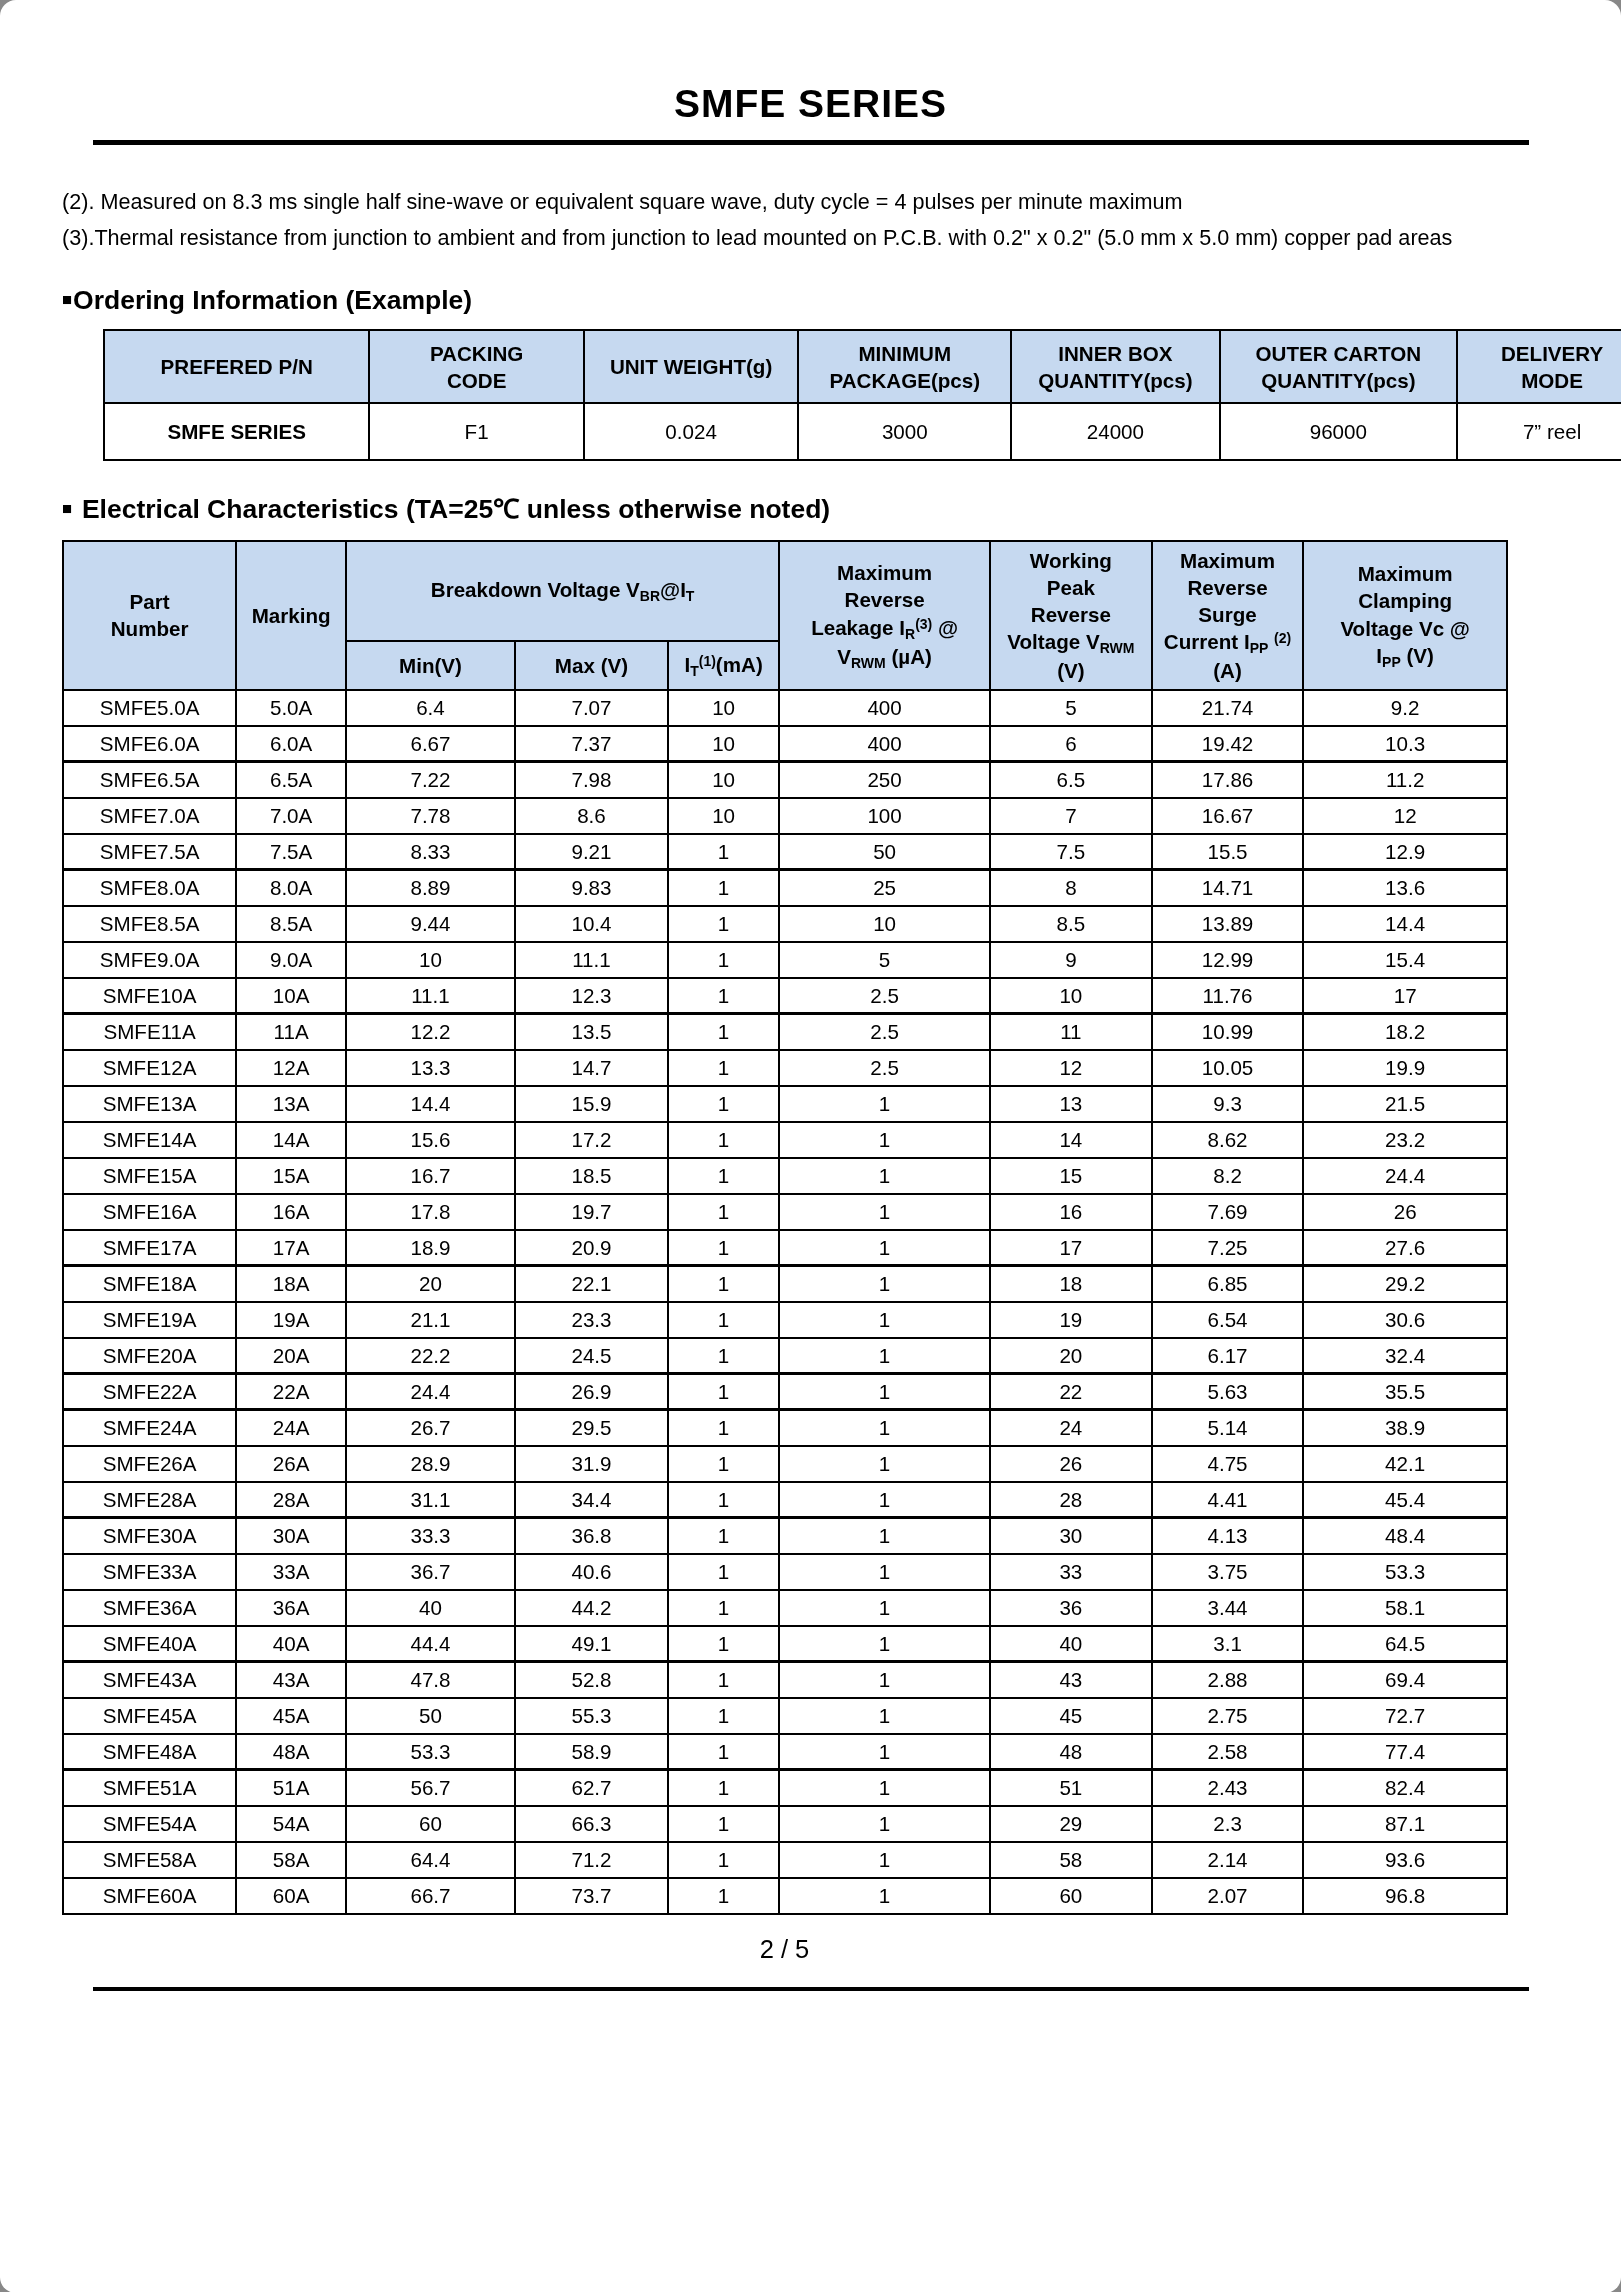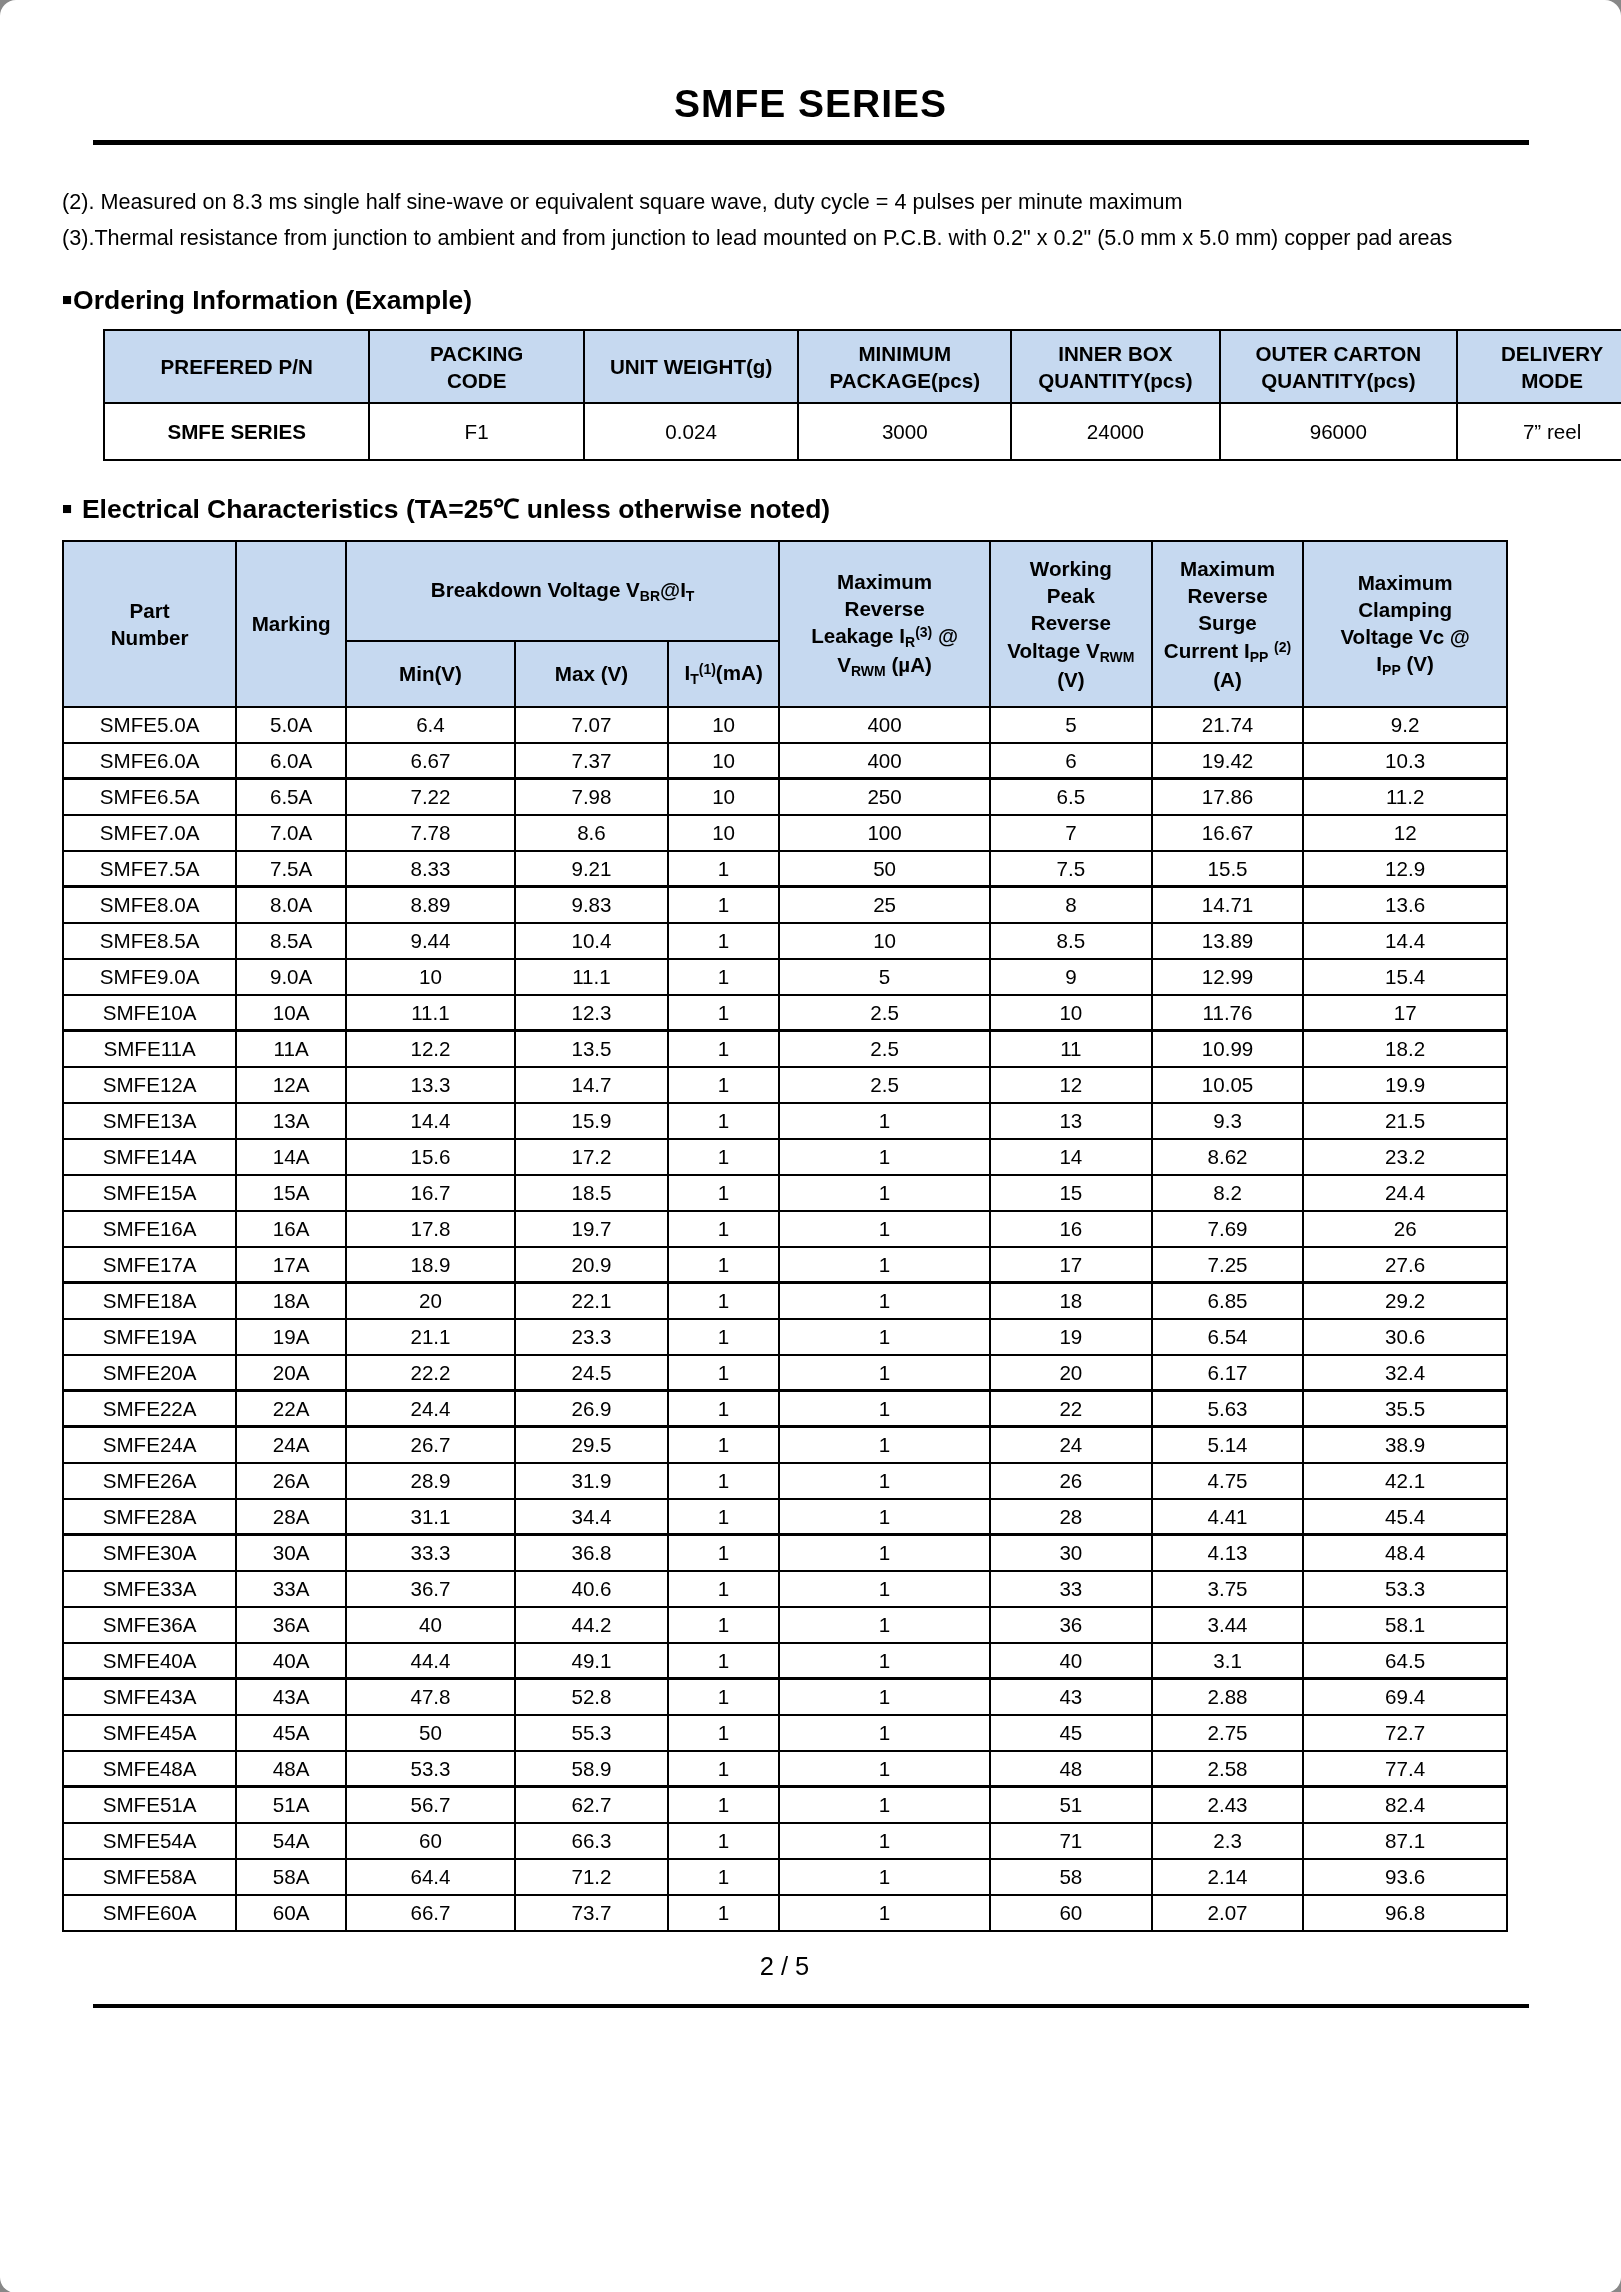--- a/index.html
+++ b/index.html
@@ -27,21 +27,21 @@
   th { background: var(--header-bg); font-weight: bold; white-space: pre-line; line-height: 1.32; }
   
   .otable { width: 1545px; margin: 13.7px 0 0 41px; border: 2.9px solid var(--ink); }
   .otable th { height: 73px; font-size: 20.6px; }
   .otable td { height: 57px; font-size: 20.6px; }
   .otable td:first-child { font-weight: bold; }
   
   .etable { width: 1446px; margin: 13.7px 0 0 0; border: 2.9px solid var(--ink); }
   .etable th { font-size: 20.6px; }
   .etable thead tr.group-row th { height: 100px; }
-  .etable thead tr.sub-row th { height: 66px; margin-top: 36px; }
+  .etable thead tr.sub-row th { height: 49px; margin-top: 36px; }
   .etable td { height: 36px; font-size: 20.6px; padding: 0; }
   .etable tr.thick-bottom td { border-bottom-width: 3.9px; }
   sub, sup { font-size: 68%; }
   sub { vertical-align: -0.25em; }
   sup { vertical-align: 0.45em; }
   .page-number { margin-top: 19.6px; text-align: center; font-size: 25.5px; }
   .footer-rule { margin: 23.5px auto 0 auto; width: 1436px; height: 3.9px; background: var(--ink); }
 </style>
 </head>
 <body>
@@ -474,21 +474,21 @@
             <td>2.43</td>
             <td>82.4</td>
           </tr>
           <tr>
             <td>SMFE54A</td>
             <td>54A</td>
             <td>60</td>
             <td>66.3</td>
             <td>1</td>
             <td>1</td>
-            <td>71</td>
+            <td>29</td>
             <td>2.3</td>
             <td>87.1</td>
           </tr>
           <tr>
             <td>SMFE58A</td>
             <td>58A</td>
             <td>64.4</td>
             <td>71.2</td>
             <td>1</td>
             <td>1</td>

